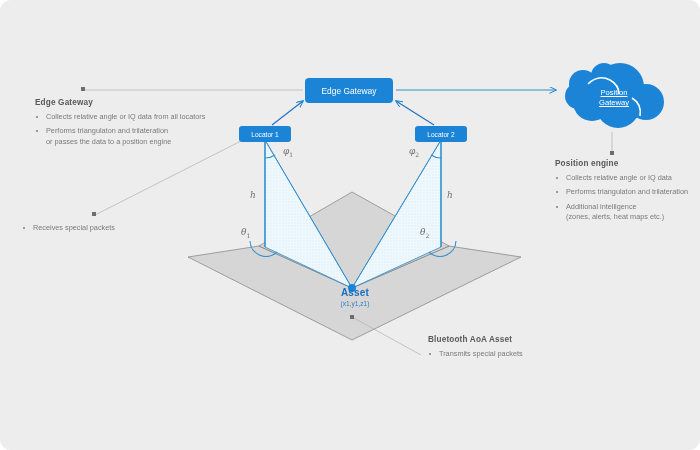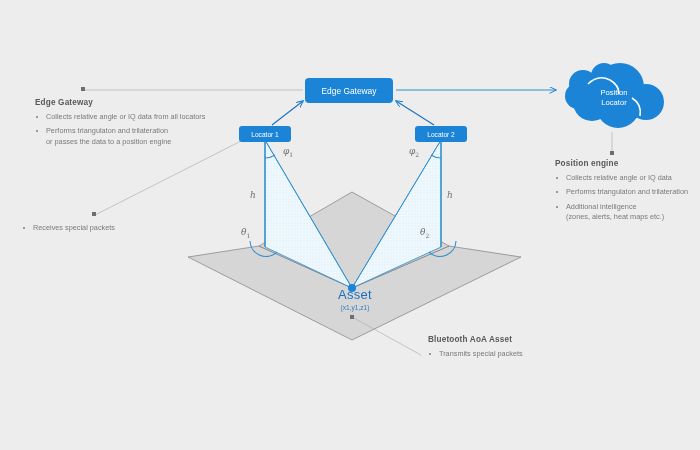--- a/index.html
+++ b/index.html
@@ -7,20 +7,21 @@
     padding: 0;
     background: #ffffff;
   }
   #canvas {
     position: relative;
     width: 700px;
     height: 450px;
     background: #ededed;
     overflow: hidden;
     font-family: "Liberation Sans", sans-serif;
+    border-radius: 11px;
     -webkit-font-smoothing: antialiased;
   }
   #scene-svg {
     position: absolute;
     left: 0;
     top: 0;
     width: 700px;
     height: 450px;
   }
 
@@ -111,34 +112,35 @@
     position: absolute;
     left: 0;
     top: 26px;
     width: 112px;
     text-align: center;
     font-size: 7.6px;
     line-height: 1.35;
     color: #ffffff;
     z-index: 7;
     pointer-events: none;
+    text-decoration: underline;
   }
 
   
   #asset-label {
     position: absolute;
     left: 300px;
     top: 287px;
     width: 110px;
     text-align: center;
     z-index: 6;
   }
   #asset-name {
-    font-size: 13px;
-    font-weight: normal;
+    font-size: 10px;
+    font-weight: bold;
     color: #1b6fc0;
     letter-spacing: 0.02em;
   }
   #asset-coords {
     font-size: 6.6px;
     color: #2f7ec4;
     margin-top: 2px;
   }
 
   
@@ -234,21 +236,21 @@
       <circle cx="62" cy="25" r="24" fill="#1b84d6"></circle>
       <circle cx="34" cy="40" r="19" fill="#1b84d6"></circle>
       <circle cx="88" cy="40" r="18" fill="#1b84d6"></circle>
       <circle cx="60" cy="44" r="22" fill="#1b84d6"></circle>
       <rect x="30" y="40" width="62" height="16" fill="#1b84d6"></rect>
       <path d="M30,22 q10,-10 22,-4 q9,5 9,14" fill="none" stroke="#ffffff" stroke-width="1.6"></path>
       <path d="M74,36 q10,6 8,18" fill="none" stroke="#ffffff" stroke-width="1.6"></path>
     </svg>
     <div class="cloud-label">
       <div>Position</div>
-      <div>Locator</div>
+      <div>Gateway</div>
     </div>
   </div>
 
   <div id="asset-label">
     <div id="asset-name">Asset</div>
     <div id="asset-coords">(x1,y1,z1)</div>
   </div>
 
   <div class="math-label" style="left:283px; top:146px;">
     <span>φ</span><sub>1</sub>

